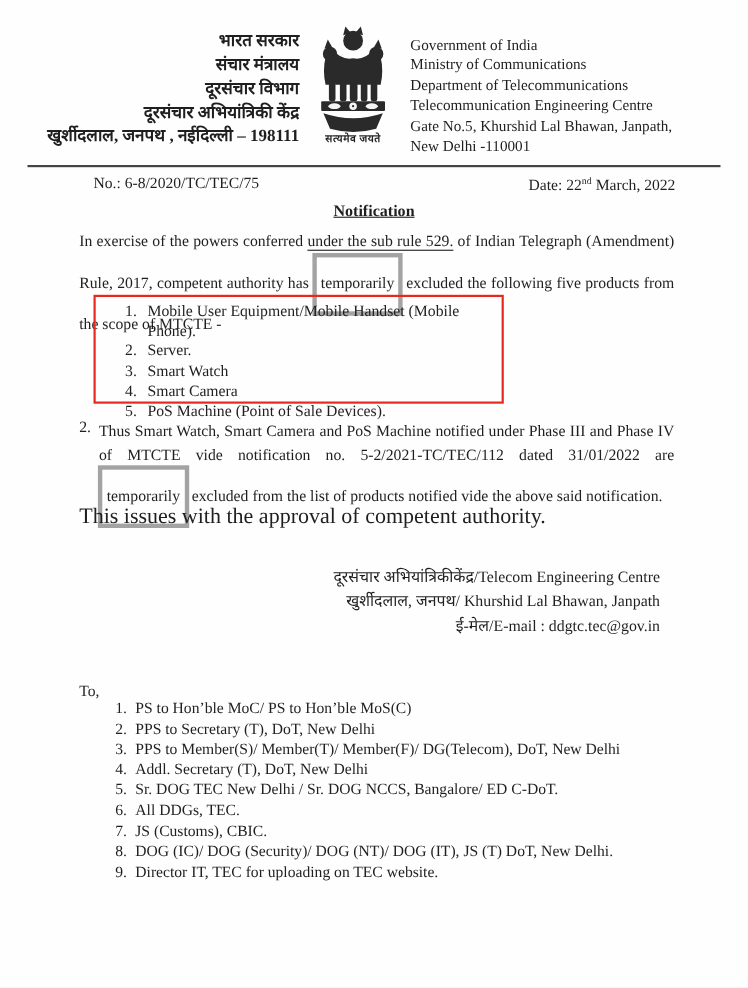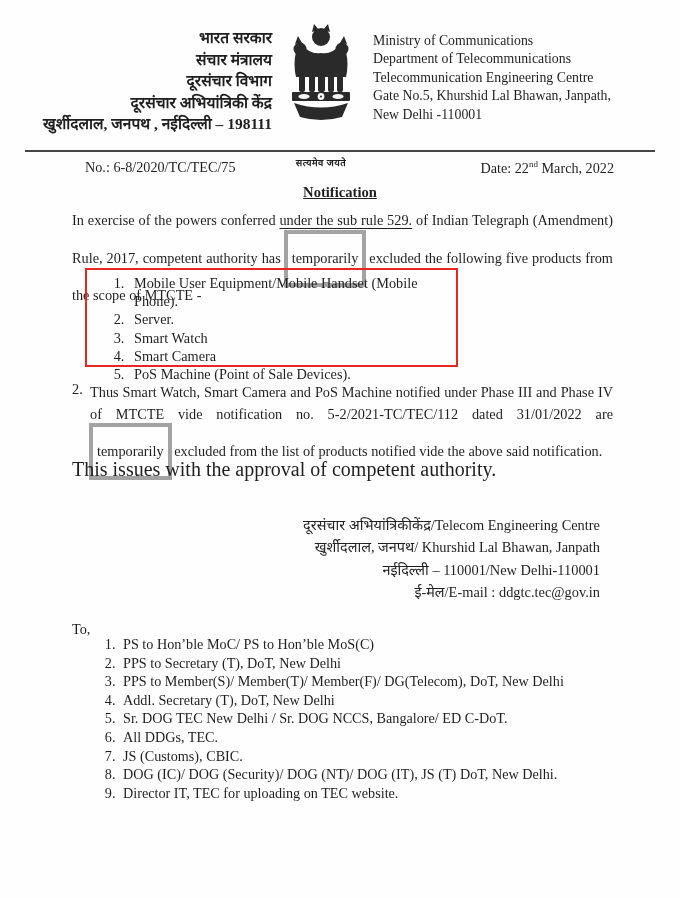--- a/index.html
+++ b/index.html
@@ -15,21 +15,21 @@
   .abs{position:absolute;}
 
   
   .hindi-block{
     left:28px;top:27px;width:244px;
     text-align:right;
     font-size:15.5px;line-height:21.5px;font-weight:bold;
   }
   .emblem-wrap{left:282px;top:22px;width:78px;text-align:center;}
   .emblem-wrap svg{display:block;margin:0 auto;}
-  .emblem-motto{font-size:9.5px;font-weight:bold;line-height:11px;letter-spacing:.5px;margin-top:36px;}
+  .emblem-motto{font-size:9.5px;font-weight:bold;line-height:11px;letter-spacing:.5px;}
   .english-block{
     left:373px;top:32px;width:250px;
     font-size:13.8px;line-height:18.4px;
   }
 
   .header-rule{left:25px;top:150px;width:630px;height:2px;background:#454545;}
 
   .ref-no{left:85px;top:159px;font-size:14.2px;}
   .letter-date{right:66px;top:159px;font-size:14.2px;text-align:left;}
   .letter-date sup{font-size:9px;}
@@ -121,20 +121,21 @@
 
       <circle cx="38" cy="74.5" r="3.4" fill="#f5f5f5"></circle>
       <circle cx="38" cy="74.5" r="1" fill="#2a2a2a"></circle>
       <ellipse cx="21" cy="74.5" rx="5.5" ry="2.6" fill="#f5f5f5"></ellipse>
       <ellipse cx="55" cy="74.5" rx="5.5" ry="2.6" fill="#f5f5f5"></ellipse>
     </svg>
     <div class="emblem-motto">सत्यमेव जयते</div>
   </div>
 
   <div class="abs english-block">
+    <div>Government of India</div>
     <div>Ministry of Communications</div>
     <div>Department of Telecommunications</div>
     <div>Telecommunication Engineering Centre</div>
     <div>Gate No.5, Khurshid Lal Bhawan, Janpath,</div>
     <div>New Delhi -110001</div>
   </div>
 
   <div class="abs header-rule"></div>
 
   <div class="abs ref-no">No.: 6-8/2020/TC/TEC/75</div>
@@ -157,21 +158,20 @@
   <div class="abs para2">
     <span class="pnum">2.</span>
     <div class="ptext"><span>Thus Smart Watch, Smart Camera and PoS Machine notified under Phase III and Phase IV of MTCTE vide notification no. 5-2/2021-TC/TEC/112 dated 31/01/2022 are </span><span class="red-box-inline">temporarily</span><span> excluded from the list of products notified vide the above said notification.</span></div>
   </div>
 
   <div class="abs approval">This issues with the approval of competent authority.</div>
 
   <div class="abs signature-block">
     <div>दूरसंचार अभियांत्रिकीकेंद्र/Telecom Engineering Centre</div>
     <div>खुर्शीदलाल, जनपथ/ Khurshid Lal Bhawan, Janpath</div>
-    <div>नईदिल्ली – 110001/New Delhi-110001</div>
     <div>ई-मेल/E-mail :  ddgtc.tec@gov.in</div>
   </div>
 
   <div class="abs to-label">To,</div>
   <div class="abs dist-list">
     <ol>
       <li>PS to Hon’ble MoC/ PS to Hon’ble MoS(C)</li>
       <li>PPS to Secretary (T), DoT, New Delhi</li>
       <li>PPS to Member(S)/ Member(T)/ Member(F)/ DG(Telecom), DoT, New Delhi</li>
       <li>Addl. Secretary (T), DoT, New Delhi</li>

